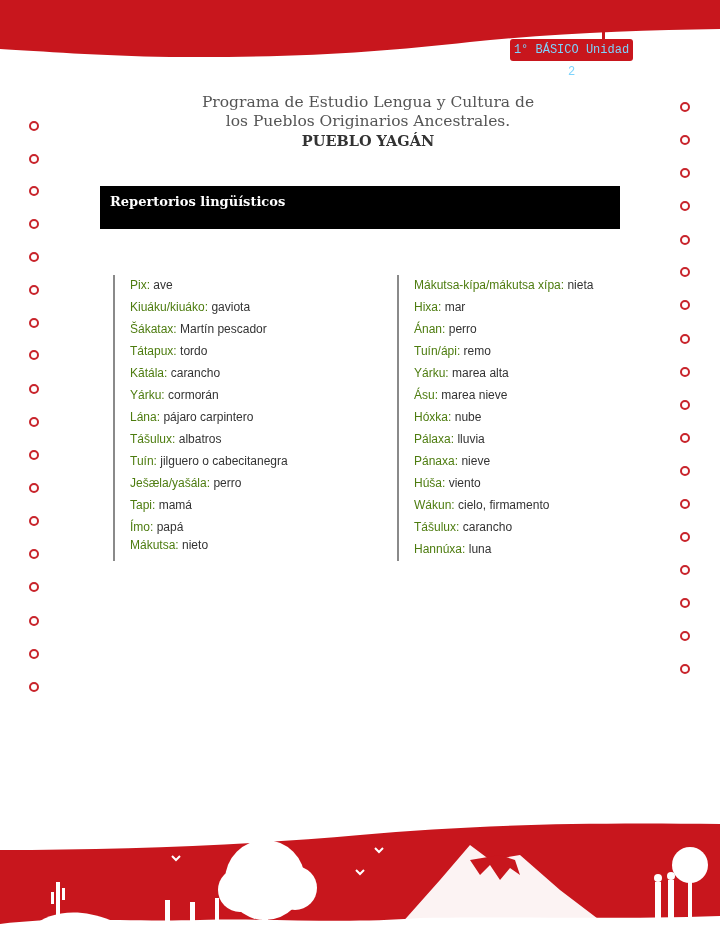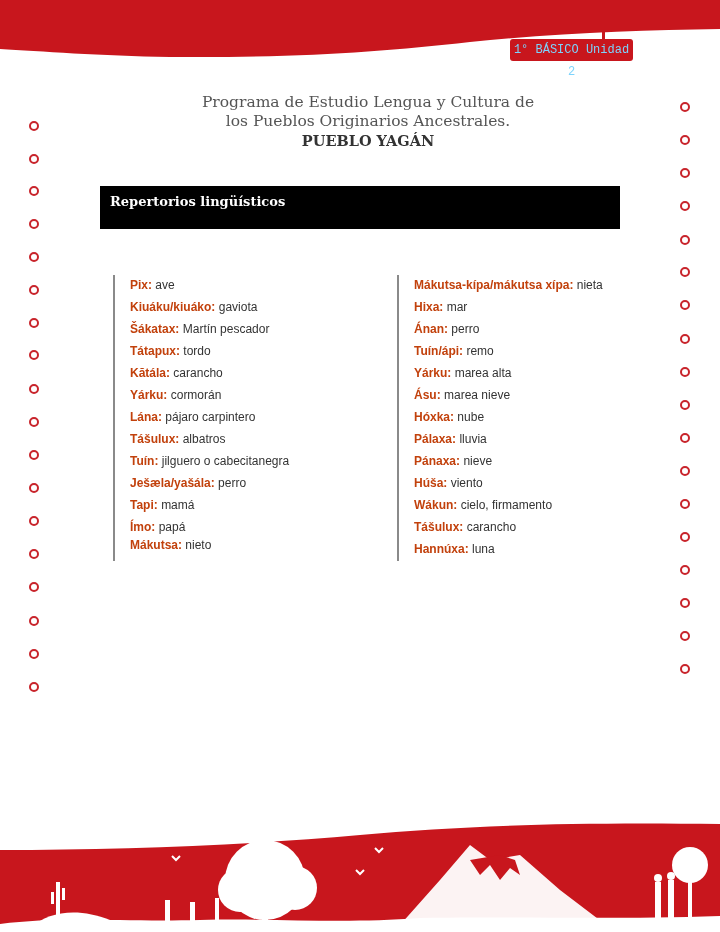--- a/index.html
+++ b/index.html
@@ -32,21 +32,21 @@
     position: absolute; left: 10px; top: 8px;
     font-family: "DejaVu Serif", serif; font-weight: bold; font-size: 13px;
   }
   .col { position: absolute; top: 275px; height: 286px; }
   .col.left { left: 113px; }
   .col.right { left: 397px; }
   .col .vline { position: absolute; left: 0; top: 0; width: 2px; height: 286px; background: #8a8a8a; }
   .col .entry {
     position: absolute; left: 17px; font-size: 12px; color: #333; white-space: nowrap; line-height: 20px;
   }
-  .col .entry b { color: #c2410c; font-weight: bold; }
+  .col .entry b { color: #4d7c0f; font-weight: normal; }
   .dot {
     position: absolute; width: 6px; height: 6px; border: 2.5px solid #c8242b; border-radius: 50%;
     background: #fff;
   }
   .bottom { position: absolute; left: 0; top: 820px; width: 720px; height: 112px; }
 </style>
 </head>
 <body>
 
 <svg class="top-wave" viewBox="0 0 720 60" preserveAspectRatio="none">

